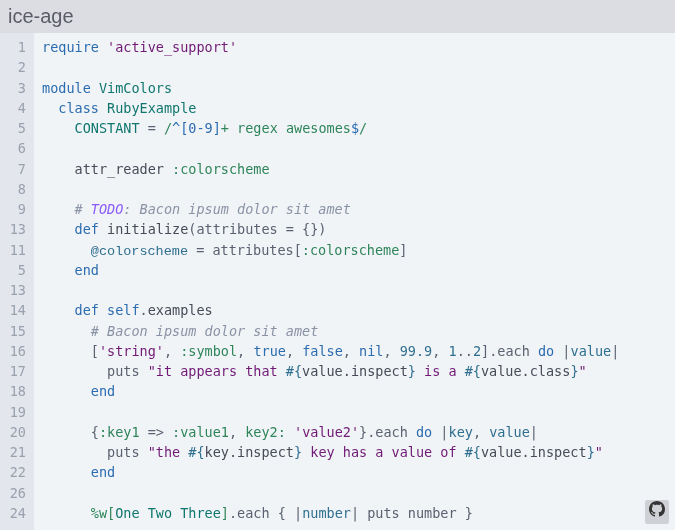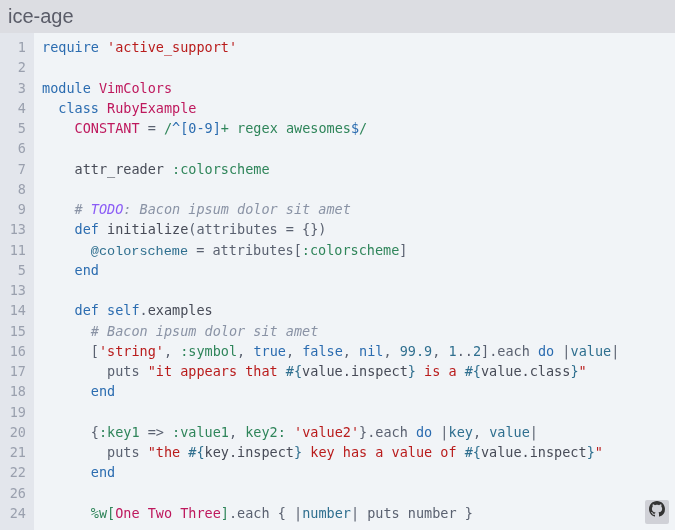--- a/index.html
+++ b/index.html
@@ -56,22 +56,22 @@
   }
   .gutter div { height: 20.25px; }
   .code {
     padding: 4px 0 4px 8px;
     white-space: pre;
     color: #474b57;
     overflow: hidden;
   }
   .code .line { height: 20.25px; }
   .kw    { color: #2b6cb0; }     
-  .str   { color: #b91c1c; }     
-  .const { color: #be185d; }     
+  .str   { color: #701a75; }     
+  .const { color: #0f766e; }     
   .sym   { color: #2f855a; }     
   .num   { color: #2f6f8f; }     
   .rgx   { color: #2f855a; }     
   .rgxcl { color: #2b6cb0; }     
   .cmt   { color: #8a93a5; font-style: italic; }
   .todo  { color: #8b5cf6; font-style: italic; font-weight: normal; }
   .ivar  { color: #2f6f8f; font-family: Liberation Mono, monospace; }
   .ident { color: #474b57; }
   .punc  { color: #5a6170; }
   .pipe  { color: #5a6170; }

